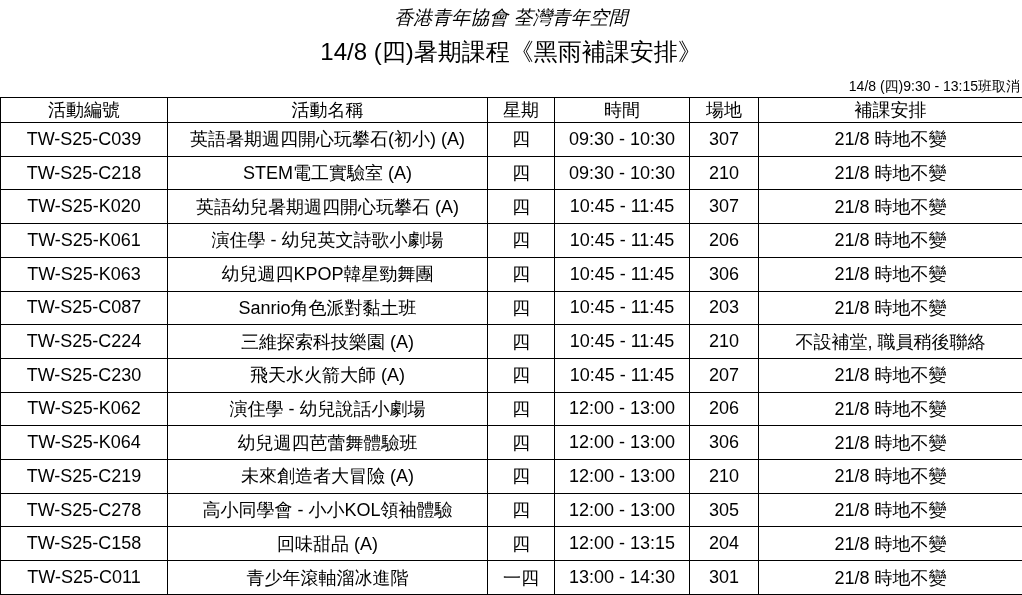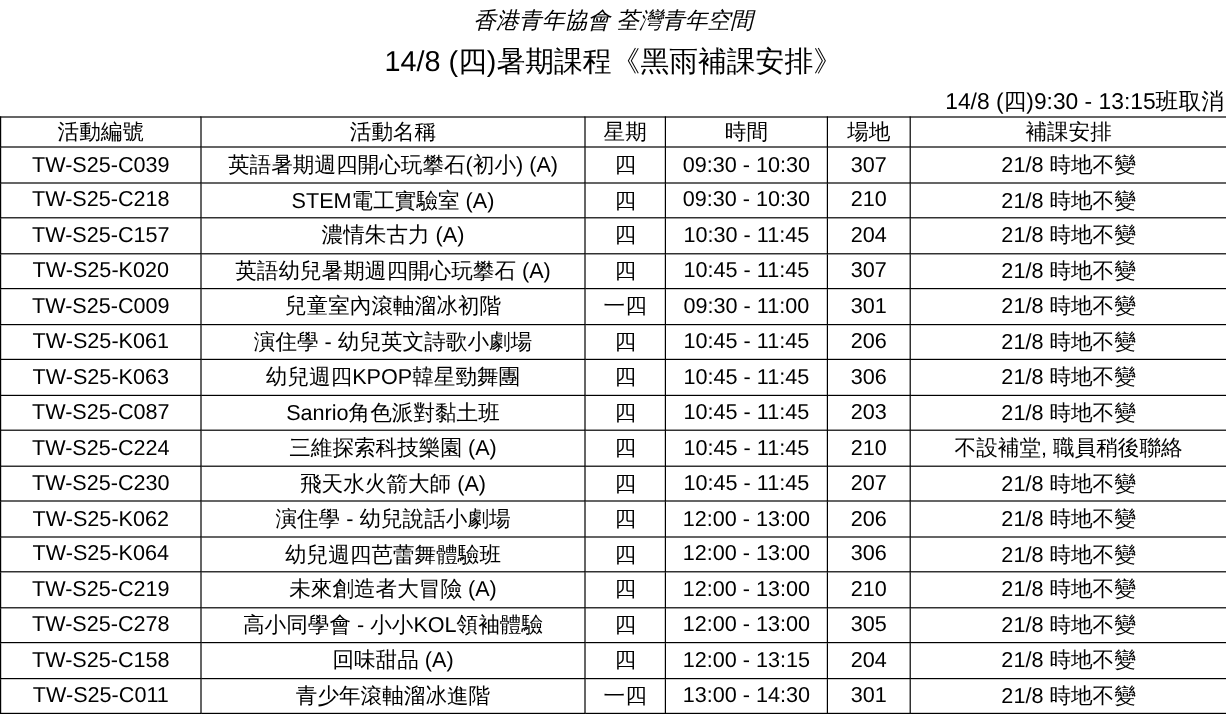--- a/index.html
+++ b/index.html
@@ -35,21 +35,21 @@
     font-size: 24px;
     line-height: 28px;
     white-space: pre;
   }
   .doc-note {
     position: absolute;
     top: 76px;
     left: 0;
     width: 1020px;
     text-align: right;
-    font-size: 19px;
+    font-size: 14px;
     line-height: 20px;
     white-space: pre;
   }
   table.schedule {
     position: absolute;
     top: 97px;
     left: 0;
     width: 1022px;
     height: 498px;
     border-collapse: collapse;
@@ -107,41 +107,25 @@
       </tr>
       <tr>
         <td>TW-S25-C218</td>
         <td>STEM電工實驗室 (A)</td>
         <td>四</td>
         <td>09:30 - 10:30</td>
         <td>210</td>
         <td>21/8  時地不變</td>
       </tr>
       <tr>
-        <td>TW-S25-C157</td>
-        <td>濃情朱古力 (A)</td>
-        <td>四</td>
-        <td>10:30 - 11:45</td>
-        <td>204</td>
-        <td>21/8  時地不變</td>
-      </tr>
-      <tr>
         <td>TW-S25-K020</td>
         <td>英語幼兒暑期週四開心玩攀石 (A)</td>
         <td>四</td>
         <td>10:45 - 11:45</td>
         <td>307</td>
-        <td>21/8  時地不變</td>
-      </tr>
-      <tr>
-        <td>TW-S25-C009</td>
-        <td>兒童室內滾軸溜冰初階</td>
-        <td>一四</td>
-        <td>09:30 - 11:00</td>
-        <td>301</td>
         <td>21/8  時地不變</td>
       </tr>
       <tr>
         <td>TW-S25-K061</td>
         <td>演住學 - 幼兒英文詩歌小劇場</td>
         <td>四</td>
         <td>10:45 - 11:45</td>
         <td>206</td>
         <td>21/8  時地不變</td>
       </tr>

